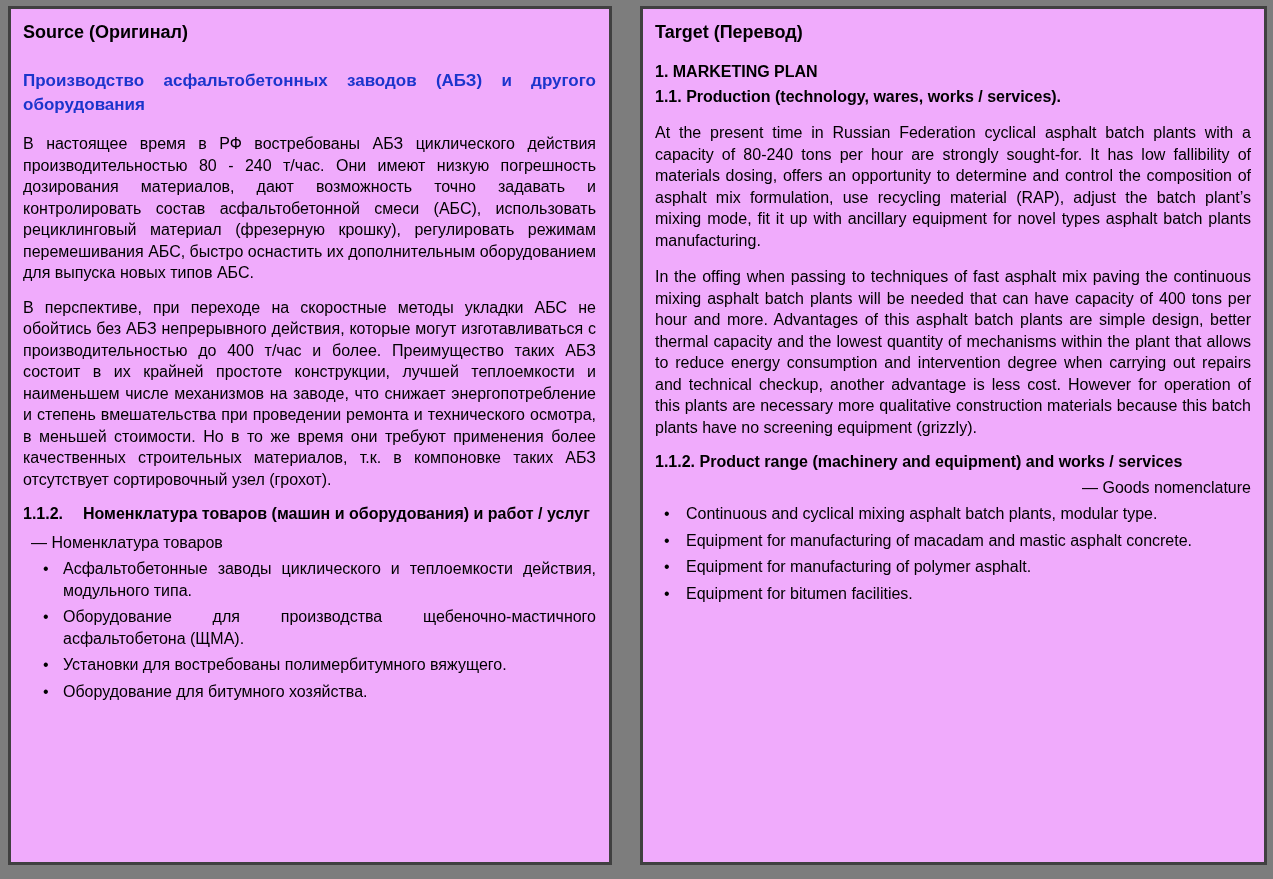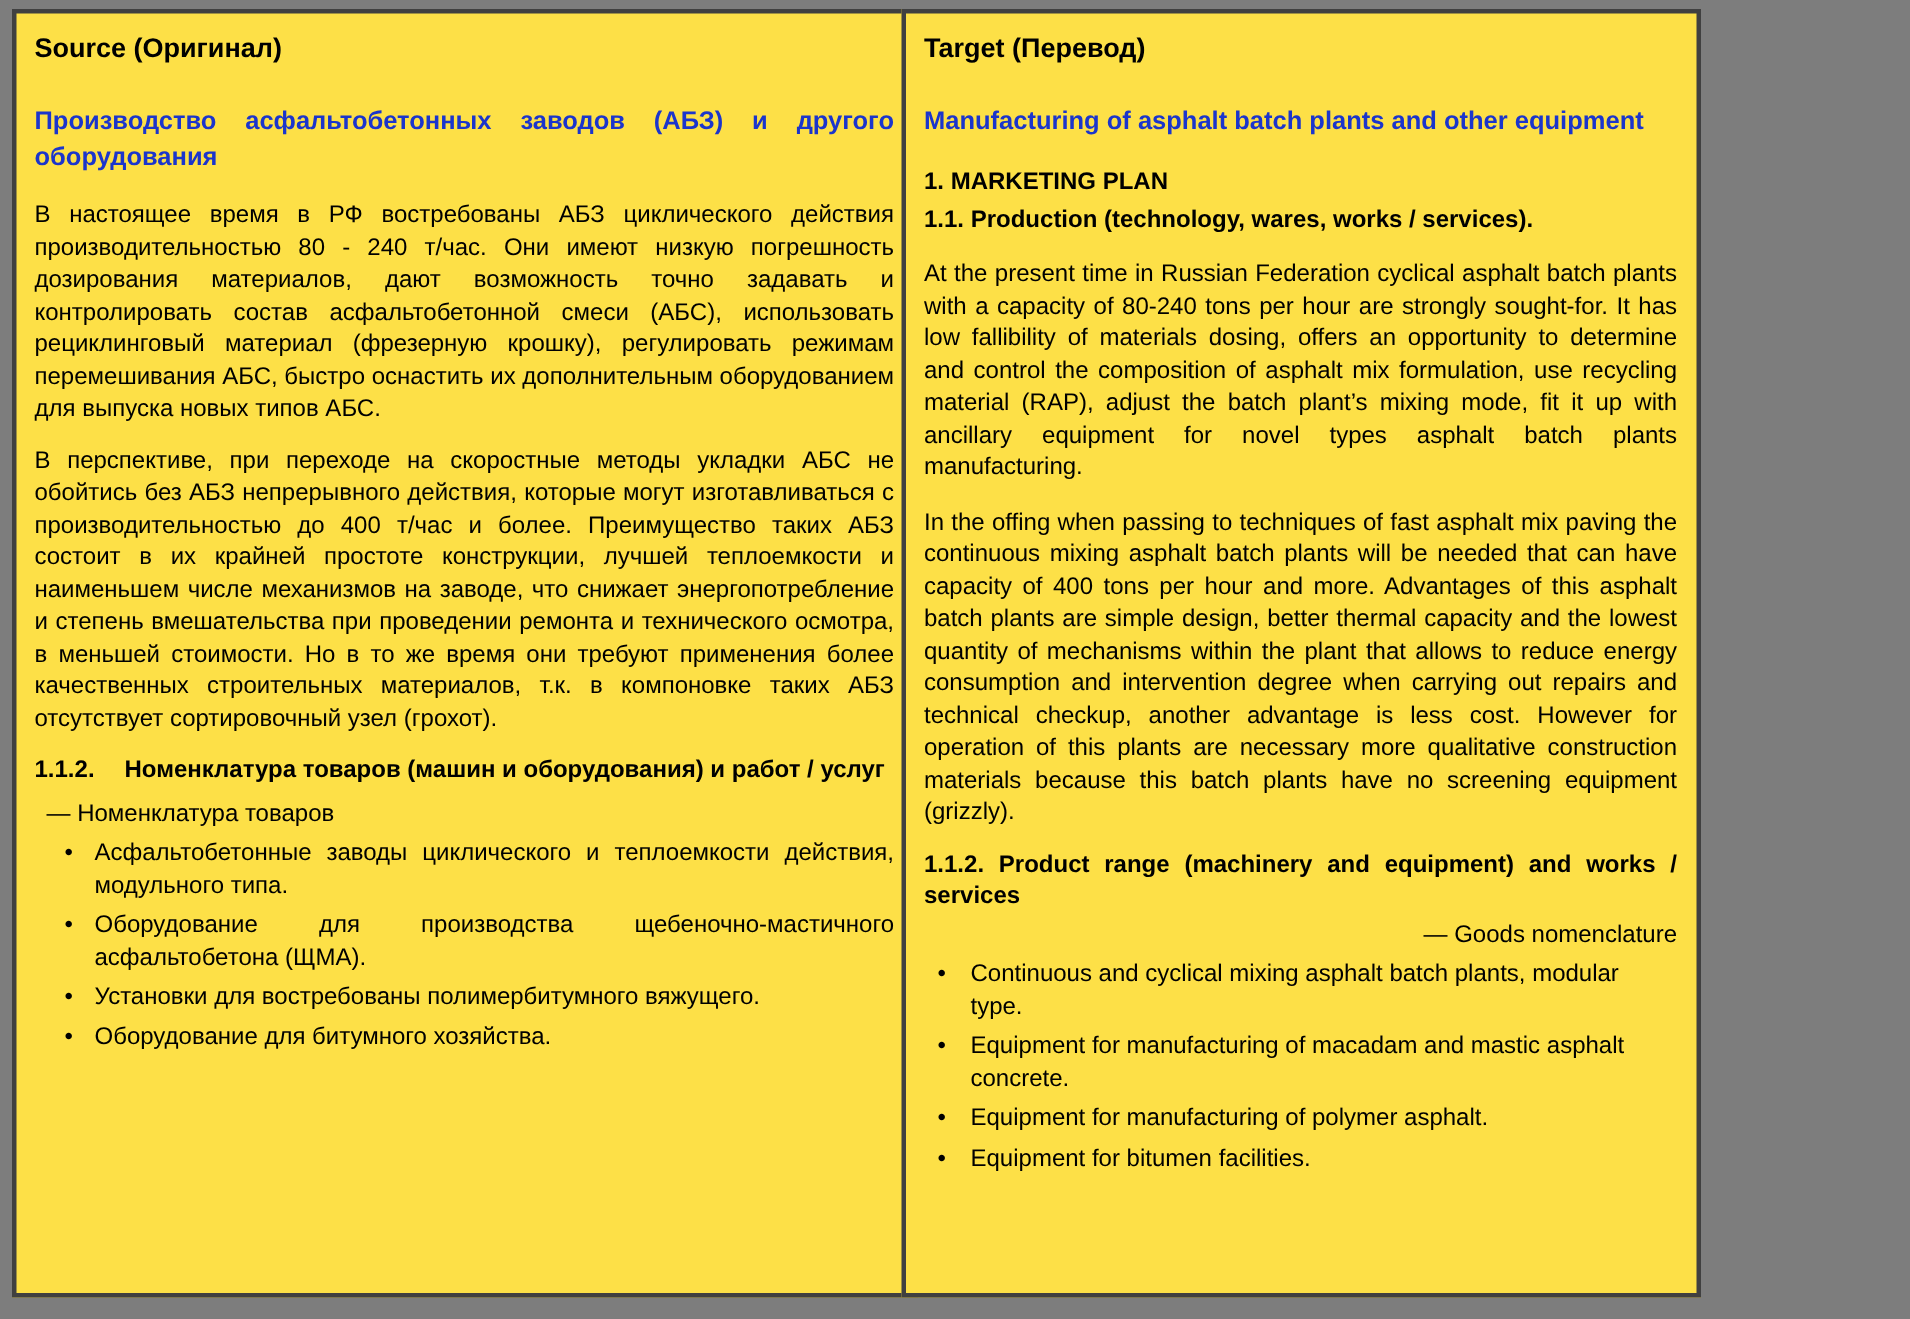--- a/index.html
+++ b/index.html
@@ -9,27 +9,27 @@
     background: #7d7d7d;
     font-family: "Liberation Sans", sans-serif;
     color: #000;
     position: relative;
     overflow: hidden;
   }
   .panel {
     position: absolute;
     top: 6px;
     height: 859px;
-    background: #fde047;
+    background: #f0abfc;
     border: 3px solid #404040;
     padding: 10px 13px 8px 12px;
     overflow: hidden;
   }
   .panel-source { left: 8px;   width: 604px; }
-  .panel-target { left: 601px; width: 533px; }
+  .panel-target { left: 640px; width: 627px; }
 
   .panel-title {
     font-size: 18px;
     font-weight: bold;
     line-height: 22px;
     margin: 2px 0 0 0;
   }
   .main-heading {
     font-weight: bold;
     font-size: 17px;
@@ -116,21 +116,20 @@
     <div class="bullet">
         <span class="dot">•</span>
         <span class="btxt">Оборудование для битумного хозяйства.</span>
       </div>
   </div>
 </section>
 
 <section class="panel panel-target">
   <h1 class="panel-title">Target (Перевод)</h1>
 
-  <h2 class="main-heading" style="color:#1b35cc">Manufacturing of asphalt batch plants and other equipment</h2>
 
   <div class="head-block">
     <div class="hline">1. MARKETING PLAN</div>
     <div class="hline">1.1. Production (technology, wares, works / services).</div>
   </div>
 
   <p class="para">At the present time in Russian Federation cyclical asphalt batch plants with a capacity of 80-240 tons per hour are strongly sought-for. It has low fallibility of materials dosing, offers an opportunity to determine and control the composition of asphalt mix formulation, use recycling material (RAP), adjust the batch plant’s mixing mode, fit it up with ancillary equipment for novel types asphalt batch plants manufacturing.</p>
   <p class="para">In the offing when passing to techniques of fast asphalt mix paving the continuous mixing asphalt batch plants will be needed that can have capacity of 400 tons per hour and more. Advantages of this asphalt batch plants are simple design, better thermal capacity and the lowest quantity of mechanisms within the plant that allows to reduce energy consumption and intervention degree when carrying out repairs and technical checkup, another advantage is less cost. However for operation of this plants are necessary more qualitative construction materials because this batch plants have no screening equipment (grizzly).</p>
 
   <div class="sub-heading">1.1.2. Product range (machinery and equipment) and works / services</div>

